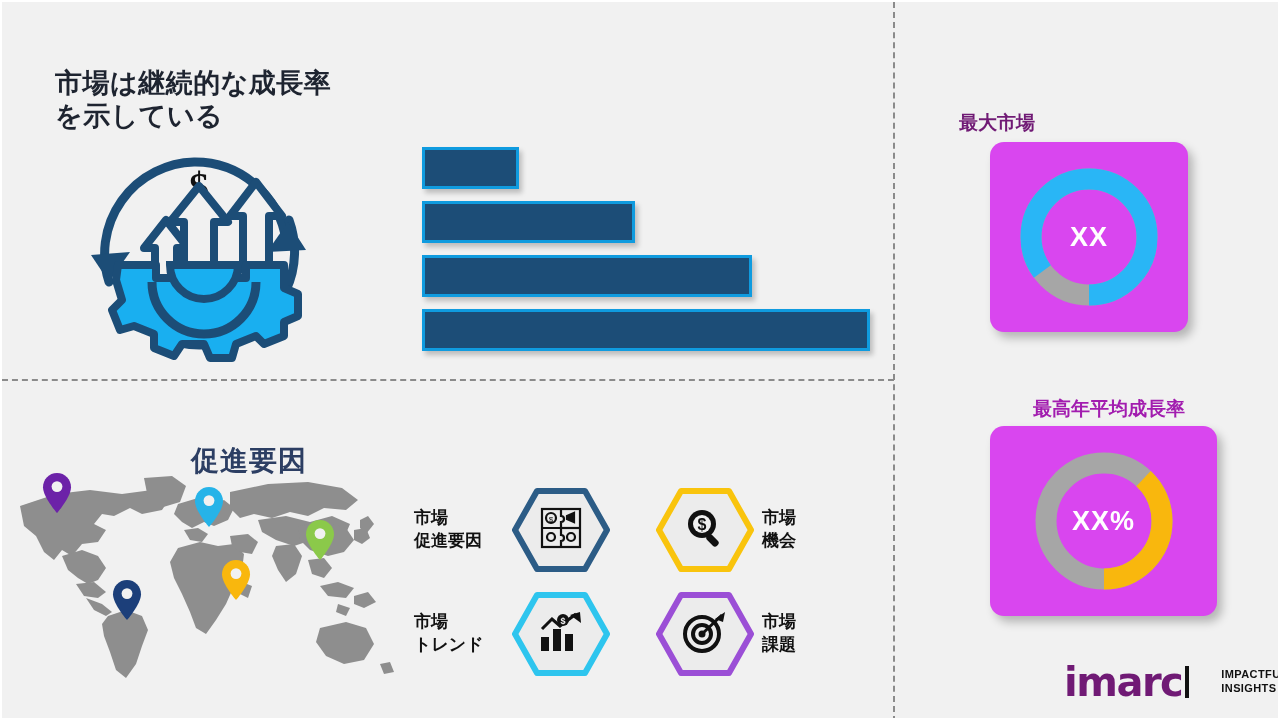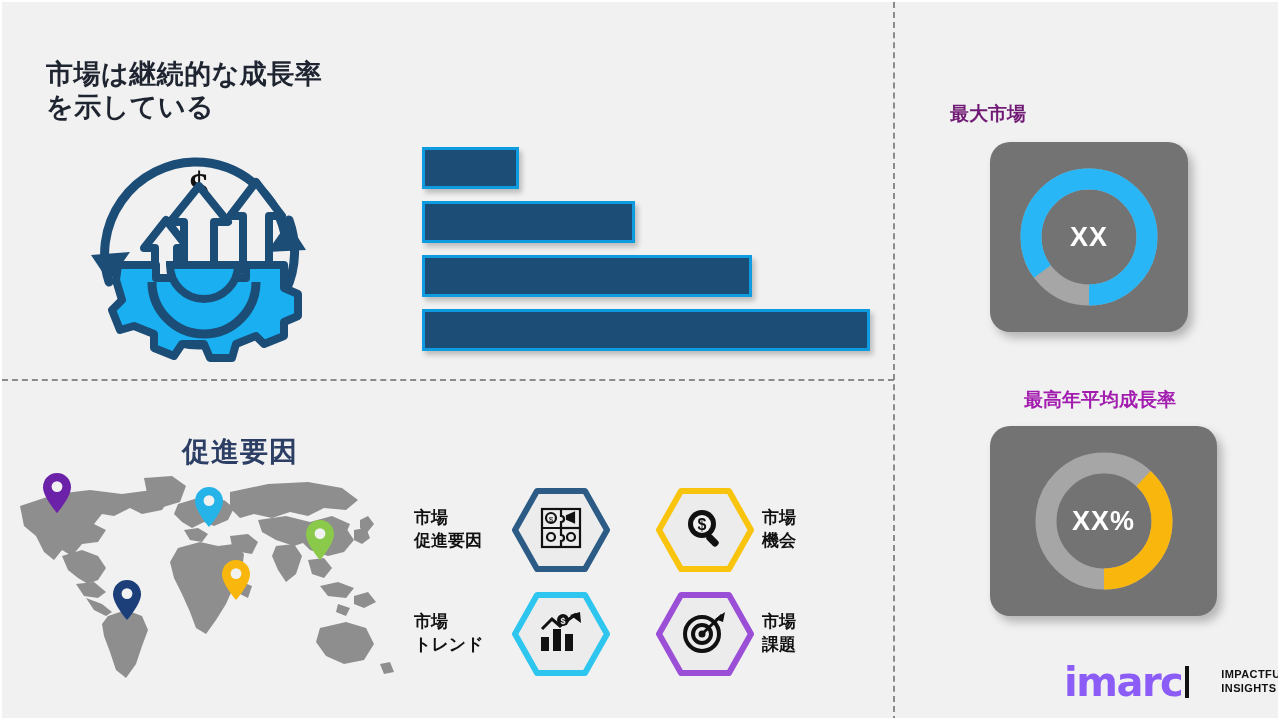--- a/index.html
+++ b/index.html
@@ -37,21 +37,21 @@
     left: 0px;
     top: 377px;
     width: 892px;
     height: 0px;
     border-top: 2px dashed #8b8b8b;
   }
 
   
   .heading {
     position: absolute;
-    margin: 8px;
+    margin: 17px;
     font-weight: bold;
     line-height: 1.22;
     white-space: pre-line;
   }
   #title-growth {
     left: 36px; top: 48px; width: 350px;
     font-size: 27px;
     color: #1e2430;
     letter-spacing: 0.5px;
   }
@@ -113,22 +113,22 @@
     background: #1c4d77;
     border: 3px solid #0f9bdf;
     box-sizing: border-box;
     box-shadow: 3px 4px 5px rgba(0,0,0,0.22);
   }
 
   
   .donut-card {
     position: absolute;
     width: 198px; height: 190px;
-    background: #737373;
-    border-radius: 20px;
+    background: #d946ef;
+    border-radius: 14px;
     box-shadow: 5px 6px 10px rgba(0,0,0,0.25);
   }
   #donut-card-largest { left: 988px; top: 140px; }
   #donut-card-cagr { left: 988px; top: 424px; padding-left: 29px; }
   .donut-svg {
     position: absolute;
     left: 50%; top: 50%;
     transform: translate(-50%, -50%);
   }
   .donut-label {
@@ -201,21 +201,21 @@
   #logo {
     position: absolute;
     left: 1062px; top: 658px;
     height: 44px;
     display: flex;
     align-items: center;
   }
   #logo-word {
     font-size: 40px;
     font-weight: bold;
-    color: #8b5cf6;
+    color: #701a75;
     letter-spacing: -1.5px;
     line-height: 1;
     font-family: "DejaVu Sans", sans-serif;
   }
   #logo-bar {
     width: 4px;
     height: 32px;
     background: #111111;
     margin: 0 7px 0 3px;
   }

